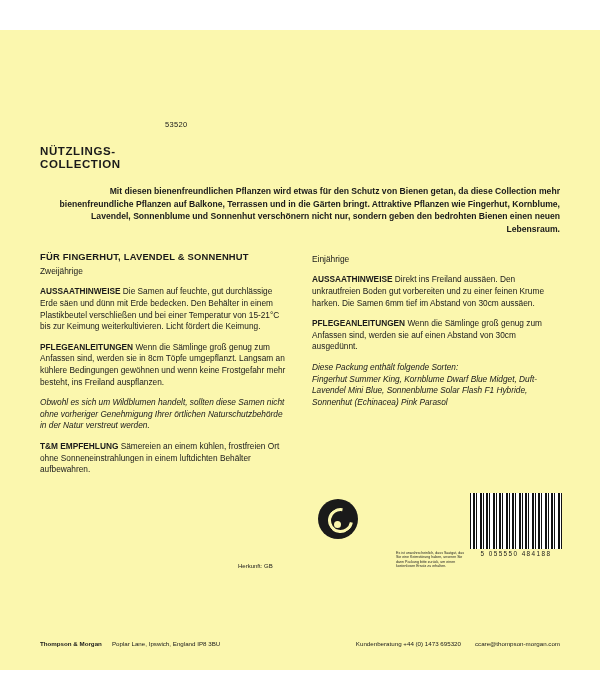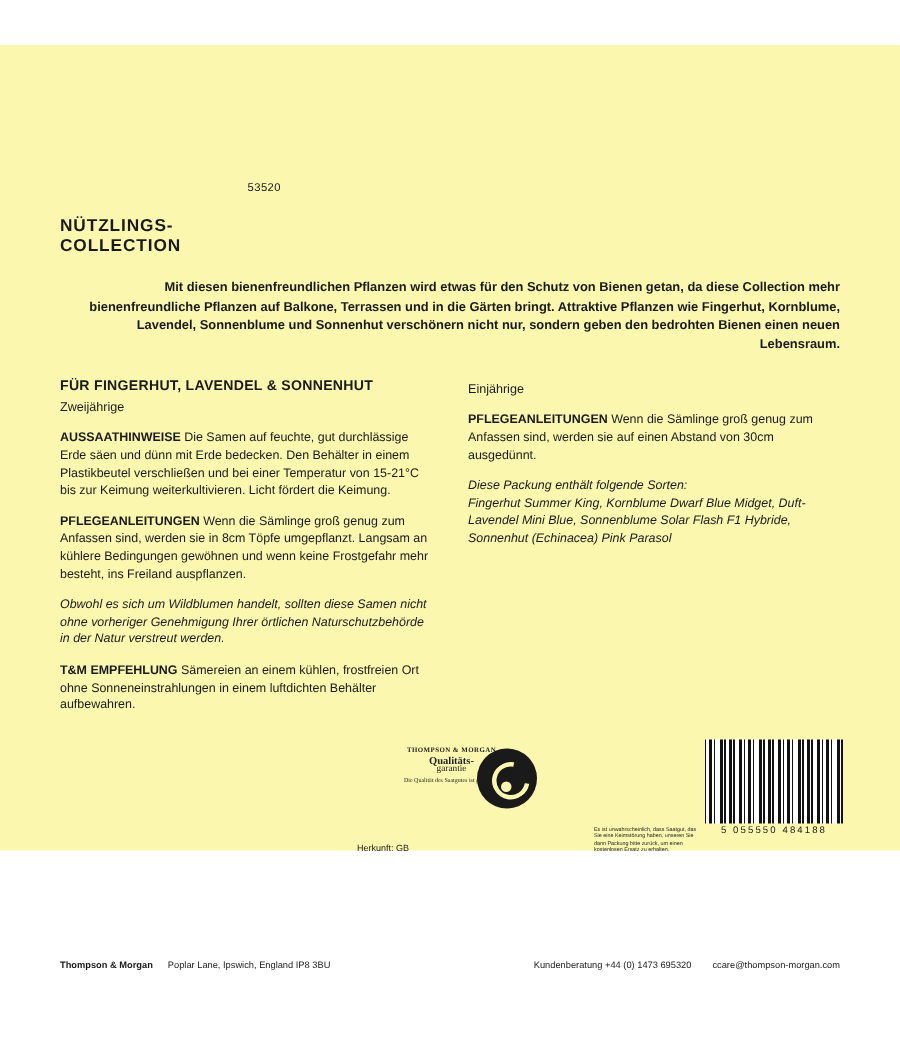--- a/index.html
+++ b/index.html
@@ -12,21 +12,21 @@
     background: #ffffff;
     font-family: "Liberation Sans", sans-serif;
     color: #1a1a1a;
     overflow: hidden;
   }
   .packet {
     position: absolute;
     left: 0;
     top: 30px;
     width: 600px;
-    height: 537px;
+    height: 640px;
     background: #fbf7ae;
     box-sizing: border-box;
   }
   .inner {
     position: absolute;
     left: 40px;
     top: 90px;
     width: 520px;
   }
   .sku {
@@ -265,44 +265,42 @@
 
         <div class="para">
           <b>T&amp;M EMPFEHLUNG</b>
           <span>Sämereien an einem kühlen, frostfreien Ort ohne Sonneneinstrahlungen in einem luftdichten Behälter aufbewahren.</span>
         </div>
       </div>
 
       <div class="col right">
         <div class="col-sub">Einjährige</div>
 
+        <div class="para">
+          <b>AUSSAATHINWEISE</b>
+          <span>Direkt ins Freiland aussäen. Den unkrautfreien Boden gut vorbereiten und zu einer feinen Krume harken. Die Samen 6mm tief im Abstand von 30cm aussäen.</span>
+        </div>
 
         <div class="para">
           <b>PFLEGEANLEITUNGEN</b>
           <span>Wenn die Sämlinge groß genug zum Anfassen sind, werden sie auf einen Abstand von 30cm ausgedünnt.</span>
         </div>
 
 
         <div class="varieties">
           <div>Diese Packung enthält folgende Sorten:</div>
           <div>Fingerhut Summer King, Kornblume Dwarf Blue Midget, Duft-Lavendel Mini Blue, Sonnenblume Solar Flash F1 Hybride, Sonnenhut (Echinacea) Pink Parasol</div>
         </div>
       </div>
 
     </div>
   </div>
 
   <div class="footer-zone">
 
-    <div class="tm-seal">
-      <div class="seal-arc1">THOMPSON &amp; MORGAN</div>
-      <div class="seal-word">Qualitäts-</div>
-      <div class="seal-word2">garantie</div>
-      <div class="seal-sub">Die Qualität des Saatgutes ist garantiert</div>
-    </div>
 
     <div class="logo-circle"></div>
 
     <div class="origin">Herkunft: GB</div>
 
     <div class="legal">Es ist unwahrscheinlich, dass Saatgut, das Sie eine Keimstörung haben, unseren Sie dann Packung bitte zurück, um einen kostenlosen Ersatz zu erhalten.</div>
 
     <div class="barcode-box">
       <div class="bars"></div>
       <div class="bar-digits">5 055550 484188</div>

